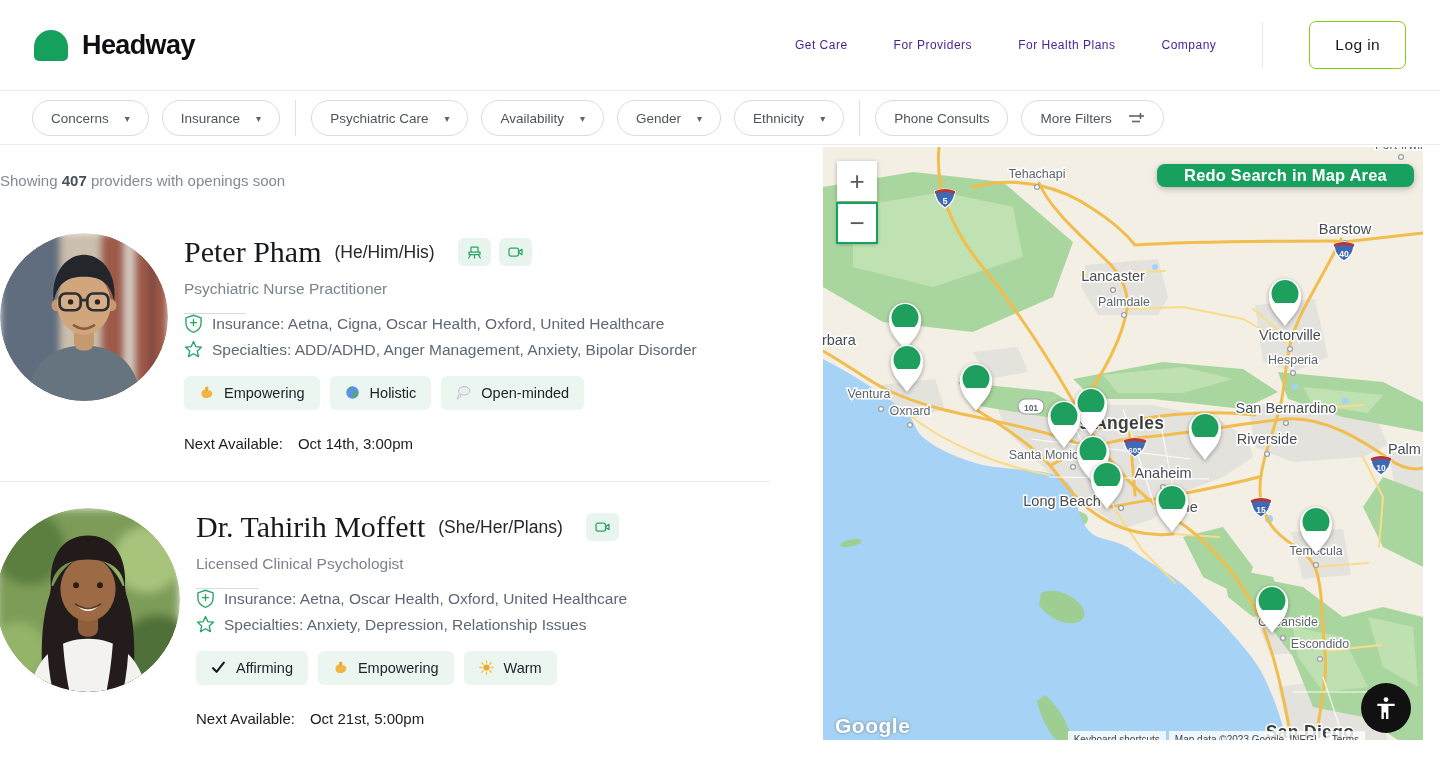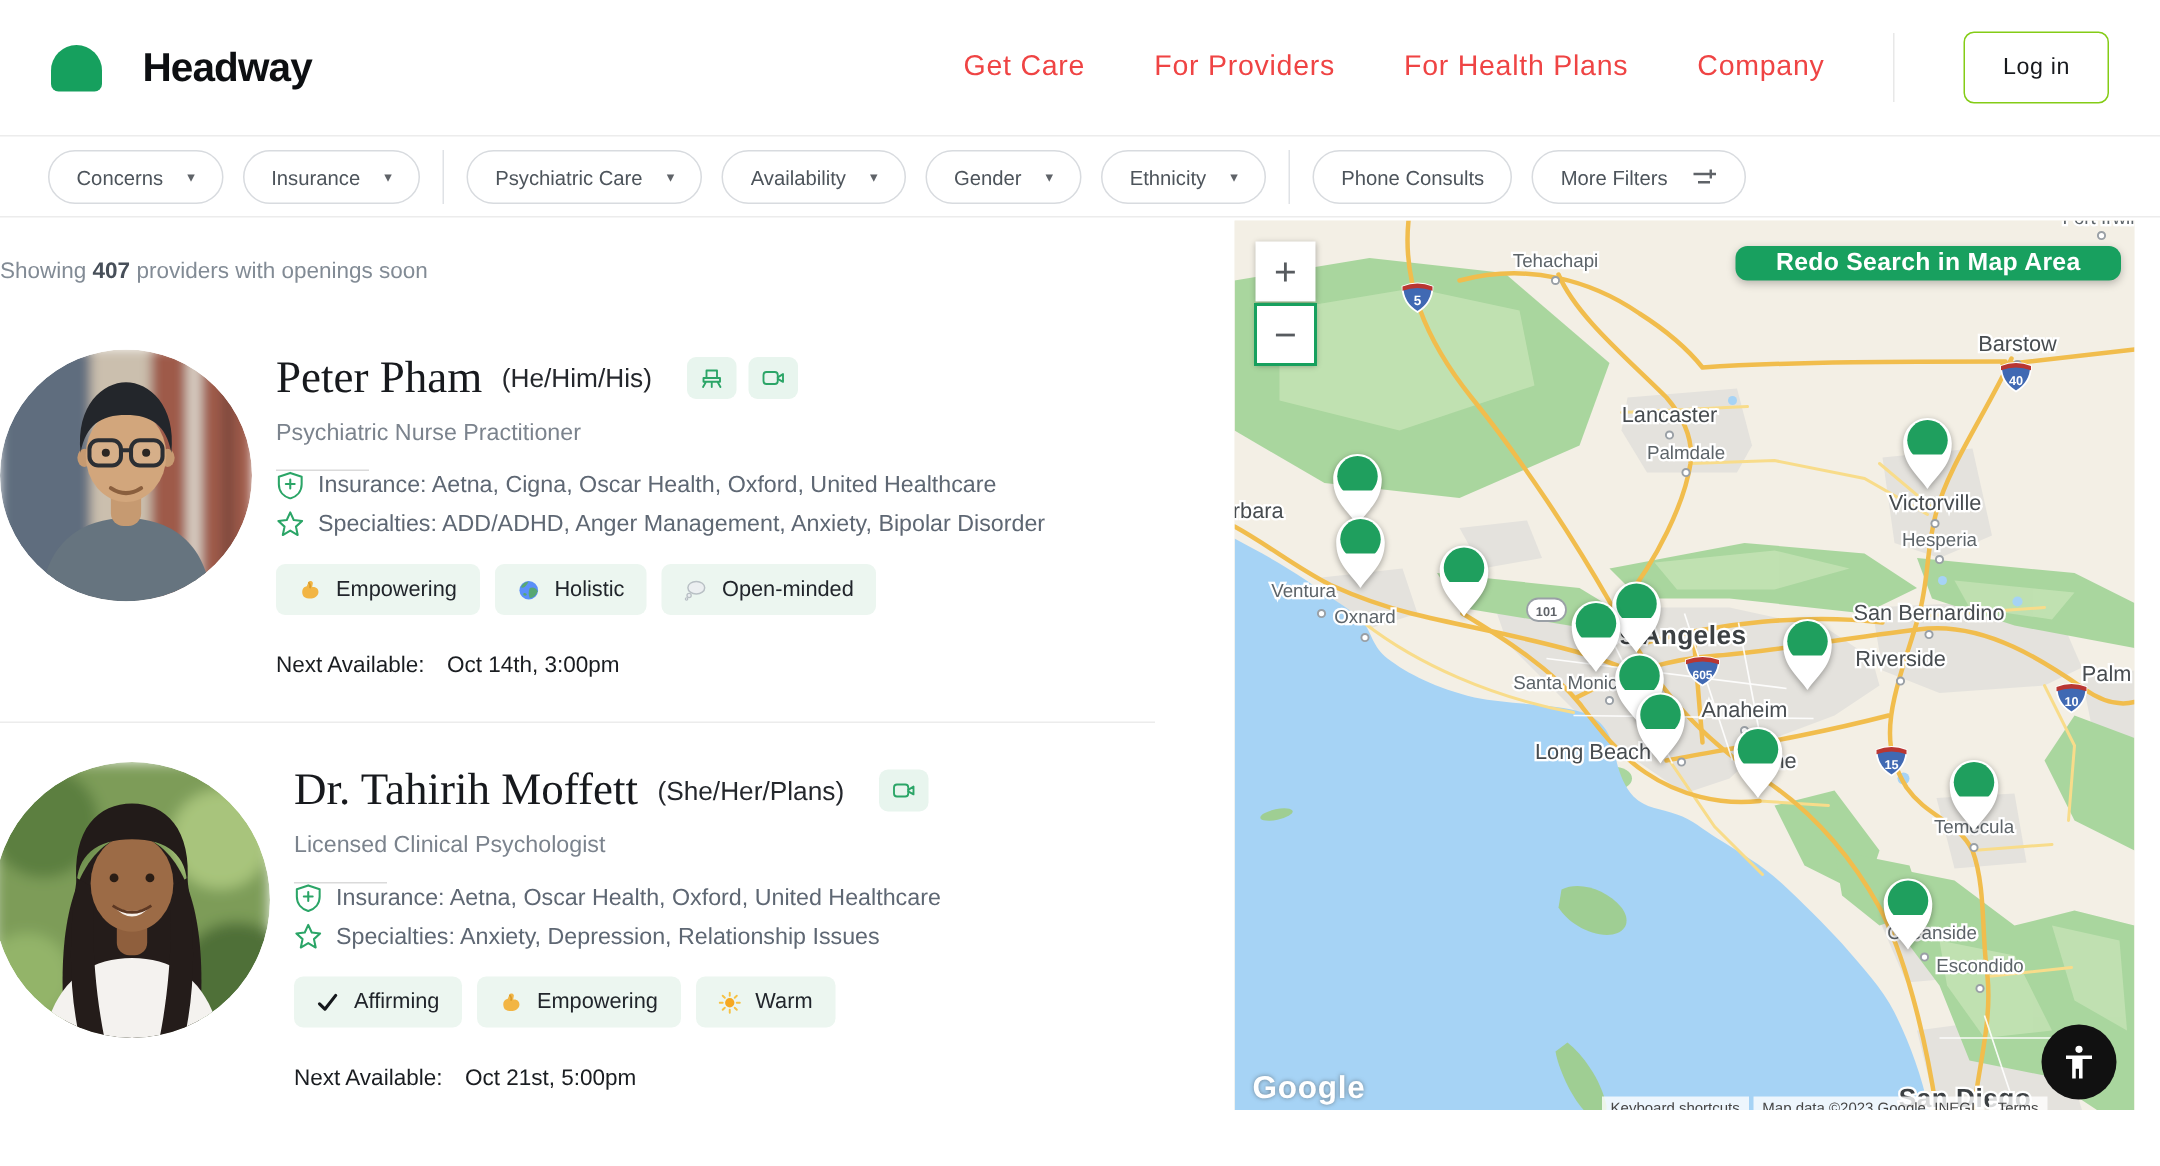--- a/index.html
+++ b/index.html
@@ -3,25 +3,25 @@
 <meta charset="utf-8">
 <style>
   * { margin:0; padding:0; box-sizing:border-box; }
   html,body { width:1440px; height:777px; }
   body { position:relative; overflow:hidden; background:#fff;
          font-family:"Liberation Sans", sans-serif; color:#1c1f23; }
 
   
   .header { position:absolute; top:0; left:0; right:0; height:91px;
             border-bottom:1px solid #ececec; display:flex; align-items:center; padding:0 34px; }
-  .brand { display:flex; align-items:flex-start; gap:27px; cursor:pointer; }
+  .brand { display:flex; align-items:flex-start; gap:14px; cursor:pointer; }
   .logo-mark { width:34px; height:31px; background:#16a05e; border-radius:17px 17px 5px 5px; }
   .brand-name { font-size:27px; font-weight:700; letter-spacing:-0.6px; color:#0d0f12; }
   .nav { margin-left:auto; display:flex; align-items:center; gap:46px; }
-  .nav-link { font-size:19px; letter-spacing:.5px; color:#ef4444; cursor:pointer; white-space:nowrap; }
+  .nav-link { font-size:12px; letter-spacing:.5px; color:#4c1d95; cursor:pointer; white-space:nowrap; }
   .nav-divider { width:1px; height:46px; background:#e8e8e8; }
   .login-btn { border:1px solid #84cc16; background:#fff; border-radius:7px;
                padding:14px 25px; font-size:15.5px; letter-spacing:.4px; color:#17191d; cursor:pointer; }
 
   
   .filterbar { position:absolute; top:92px; left:0; right:0; height:53px;
                border-bottom:1px solid #ececec; display:flex; align-items:center;
                padding:0 32px; gap:13px; }
   .pill { display:flex; align-items:center; gap:16px; height:36px; padding:0 18px;
           border:1px solid #d8dbdf; border-radius:20px; background:#fff;
@@ -45,21 +45,21 @@
   .pname { font-family:"Liberation Serif","DejaVu Serif",serif; font-size:30px; color:#17191d; cursor:pointer; }
   .pronouns { font-size:17.5px; color:#24272c; }
   .session-icons { display:flex; gap:8px; margin-left:10px; }
   .session-chip { width:33px; height:28px; background:#e8f5ee; border-radius:6px;
                   display:flex; align-items:center; justify-content:center; }
   .ptitle { margin-top:11px; font-size:15.5px; color:#7b838d; }
   .mini-divider { width:62px; border-top:1px solid #dadada; margin-top:15px; }
   .meta { margin-top:0; display:flex; flex-direction:column; gap:7px; }
   .meta-row { display:flex; align-items:center; gap:9px; font-size:15.5px; color:#5e6773; }
   .badges { display:flex; gap:10px; margin-top:17px; }
-  .badge { display:flex; align-items:center; gap:10px; background:#ecf6f0; border-radius:6px;
+  .badge { display:flex; align-items:flex-start; gap:10px; background:#ecf6f0; border-radius:6px;
            padding:9px 15px; font-size:14.5px; color:#21252b; }
   .next { margin-top:25px; font-size:15px; color:#1a1d21; display:flex; gap:15px; }
   .card-sep { margin-top:29px; width:770px; border-top:1px solid #ececec; }
 
   
   .map-wrap { position:absolute; left:823px; top:147px; width:600px; height:593px;
               overflow:hidden; background:#f3efe5; cursor:grab; }
   .map-svg { position:absolute; left:0; top:0; }
   .map-label { paint-order:stroke; stroke:#ffffff; stroke-width:3px; fill:#5d6469;
                font-size:12.5px; font-family:"Liberation Sans",sans-serif; }

